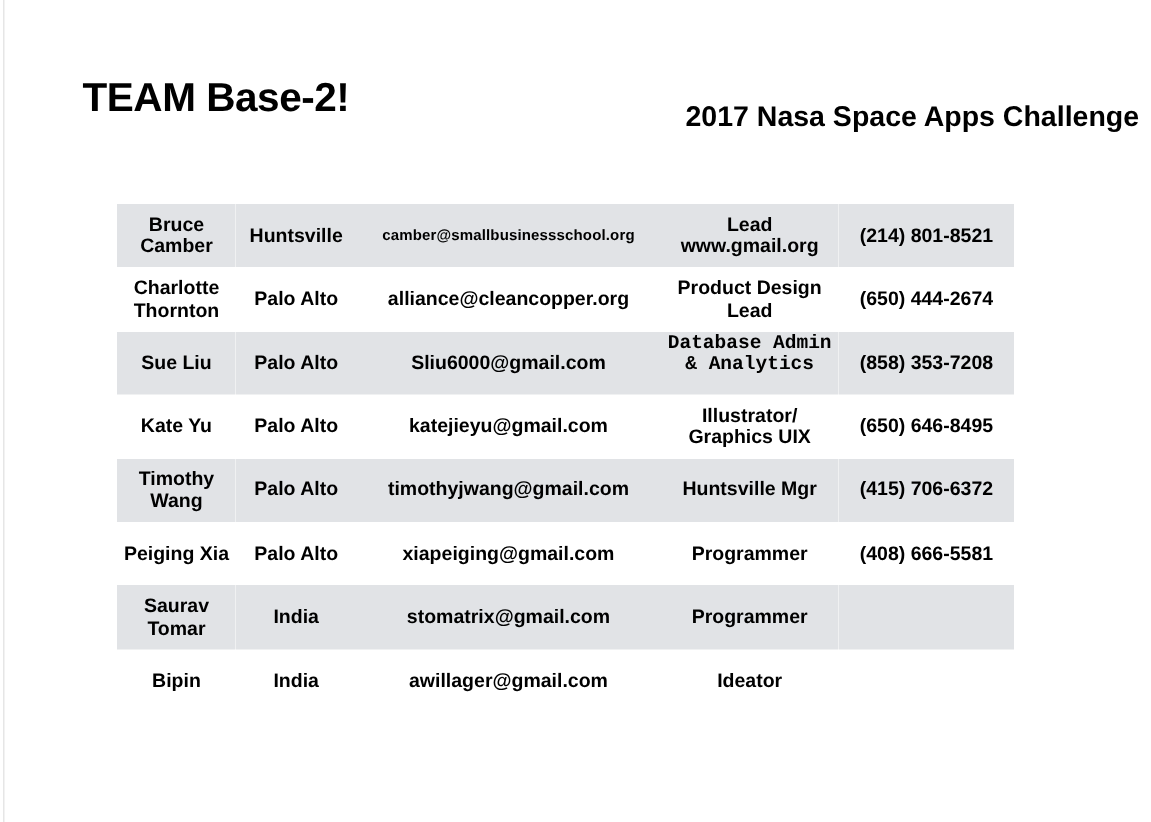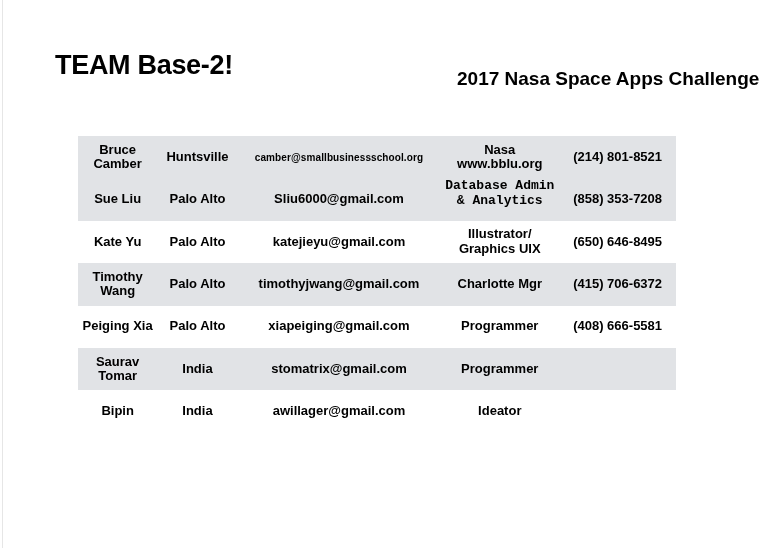--- a/index.html
+++ b/index.html
@@ -130,24 +130,31 @@
         <col class="c-email">
         <col class="c-role">
         <col class="c-phone">
     </colgroup>
     <tbody>
 
       <tr class="shaded">
         <td class="cell-name">Bruce Camber</td>
         <td class="cell-loc">Huntsville</td>
         <td class="cell-email email-small">camber@smallbusinessschool.org</td>
-        <td class="cell-role">Nasa www.bblu.org</td>
+        <td class="cell-role">Lead www.gmail.org</td>
         <td class="cell-phone">(214) 801-8521</td>
       </tr>
 
+      <tr class="plain">
+        <td class="cell-name">Charlotte Thornton</td>
+        <td class="cell-loc">Palo Alto</td>
+        <td class="cell-email">alliance@cleancopper.org</td>
+        <td class="cell-role">Product Design Lead</td>
+        <td class="cell-phone">(650) 444-2674</td>
+      </tr>
 
       <tr class="shaded">
         <td class="cell-name">Sue Liu</td>
         <td class="cell-loc">Palo Alto</td>
         <td class="cell-email">Sliu6000@gmail.com</td>
         <td class="cell-role role-clip">
             <span class="clip-box">
               <span>Database Admin &amp; Analytics</span>
             </span>
           </td>
@@ -159,21 +166,21 @@
         <td class="cell-loc">Palo Alto</td>
         <td class="cell-email">katejieyu@gmail.com</td>
         <td class="cell-role">Illustrator/ Graphics UIX</td>
         <td class="cell-phone">(650) 646-8495</td>
       </tr>
 
       <tr class="shaded">
         <td class="cell-name">Timothy Wang</td>
         <td class="cell-loc">Palo Alto</td>
         <td class="cell-email">timothyjwang@gmail.com</td>
-        <td class="cell-role">Charlotte Mgr</td>
+        <td class="cell-role">Huntsville Mgr</td>
         <td class="cell-phone">(415) 706-6372</td>
       </tr>
 
       <tr class="plain">
         <td class="cell-name">Peiging Xia</td>
         <td class="cell-loc">Palo Alto</td>
         <td class="cell-email">xiapeiging@gmail.com</td>
         <td class="cell-role">Programmer</td>
         <td class="cell-phone">(408) 666-5581</td>
       </tr>

